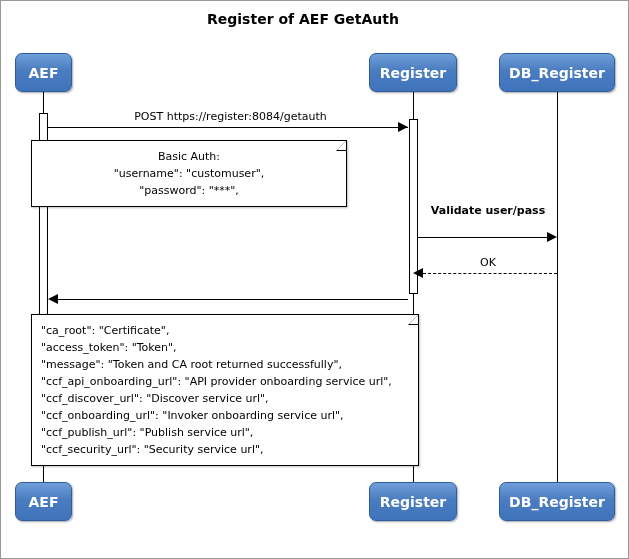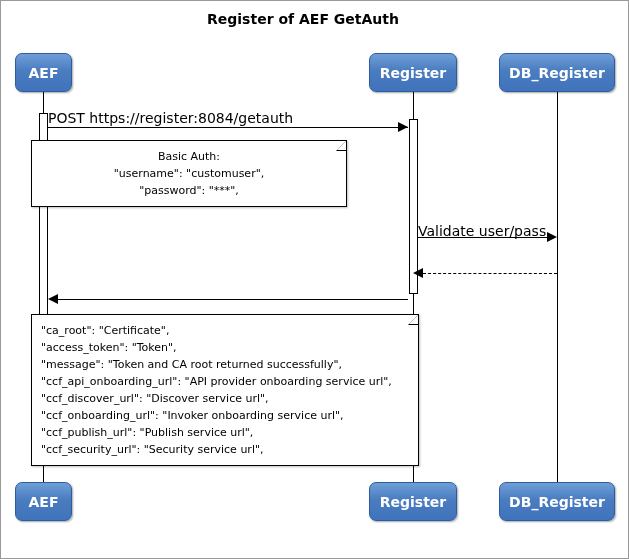--- a/index.html
+++ b/index.html
@@ -78,23 +78,23 @@
     border-bottom: 5px solid transparent;
   }
   .arrow-right {
     border-left: 10px solid #000000;
   }
   .arrow-left {
     border-right: 10px solid #000000;
   }
   .msg-label {
     position: absolute;
-    font-size: 14px;
-    color: #000000;
-    text-align: left;
+    font-size: 11px;
+    color: #000000;
+    text-align: center;
     white-space: nowrap;
   }
   
   .note {
     position: absolute;
     background: #ffffff;
     border: 1px solid #000000;
     box-sizing: border-box;
     box-shadow: 1px 1px 2px rgba(0,0,0,0.25);
   }
@@ -164,24 +164,25 @@
   <div class="arrow-right" style="left:397px; top:121px;"></div>
 
   <div class="note" style="left:30px; top:139px; width:316px; height:67px;">
     <div class="fold"></div>
     <div class="fold-inner"></div>
     <div class="note-text centered" style="left:0; top:7px;">Basic Auth:</div>
     <div class="note-text centered" style="left:0; top:24px;">"username": "customuser",</div>
     <div class="note-text centered" style="left:0; top:41px;">"password": "***",</div>
   </div>
 
-  <div class="msg-label" style="left:417px; top:222px; width:140px;">Validate user/pass</div>
+  <div class="msg-label" style="left:417px; top:203px; width:140px;font-weight:bold;">Validate user/pass</div>
   <div class="msg-line" style="left:417px; top:236px; width:129px;"></div>
   <div class="arrow-right" style="left:546px; top:231px;"></div>
 
+  <div class="msg-label" style="left:417px; top:255px; width:140px;">OK</div>
   <div class="msg-line dashed" style="left:422px; top:272px; width:134px;"></div>
   <div class="arrow-left" style="left:412px; top:267px;"></div>
 
   <div class="msg-line" style="left:57px; top:298px; width:350px;"></div>
   <div class="arrow-left" style="left:47px; top:293px;"></div>
 
   <div class="note" style="left:30px; top:313px; width:388px; height:152px;">
     <div class="fold"></div>
     <div class="fold-inner"></div>
     <div class="note-text" style="left:9px; top:7px;">"ca_root": "Certificate",</div>

